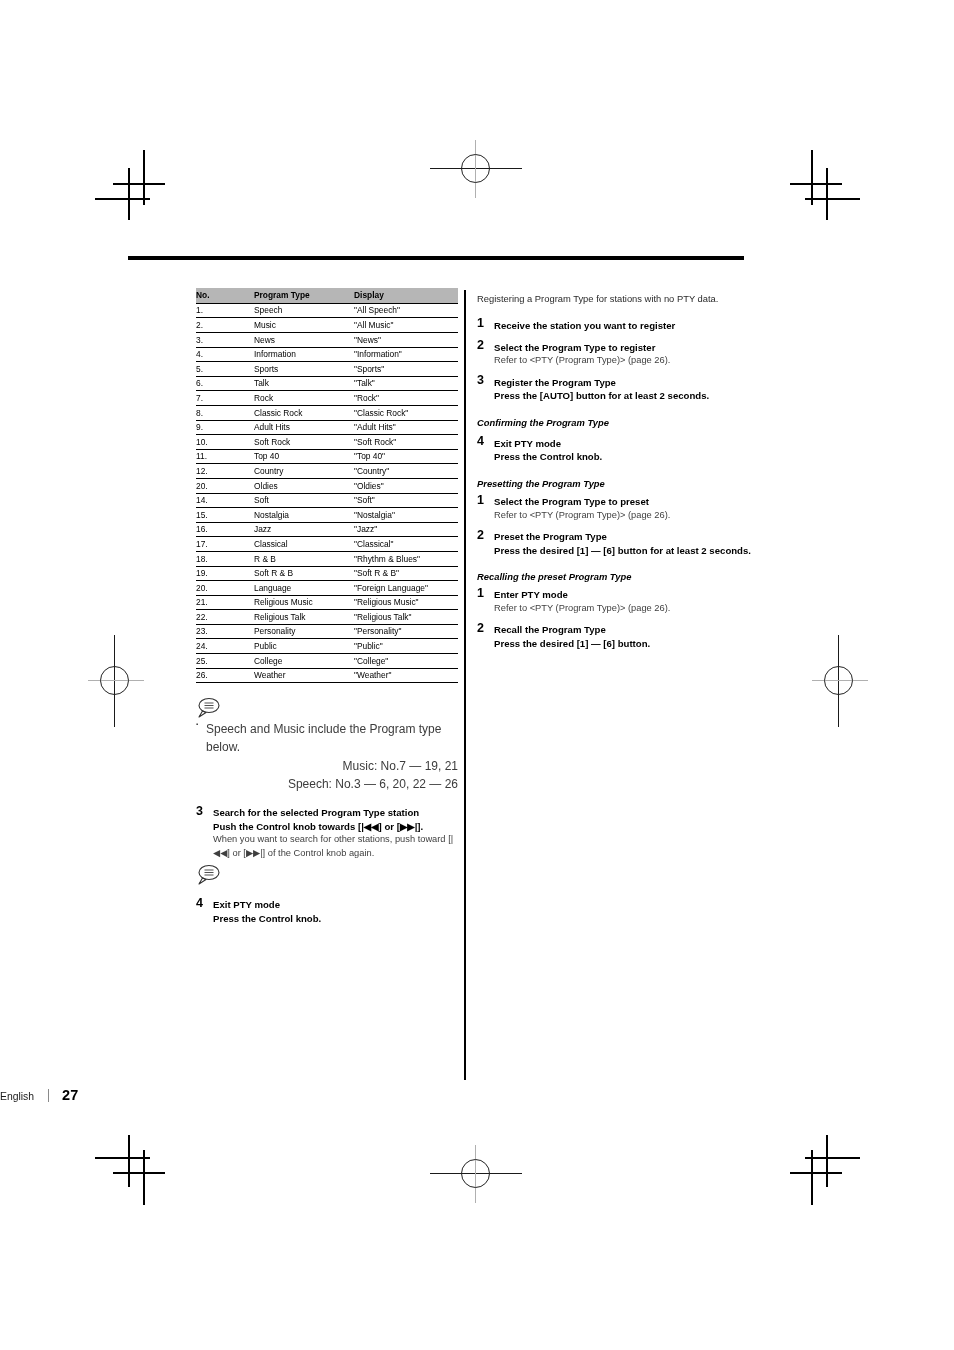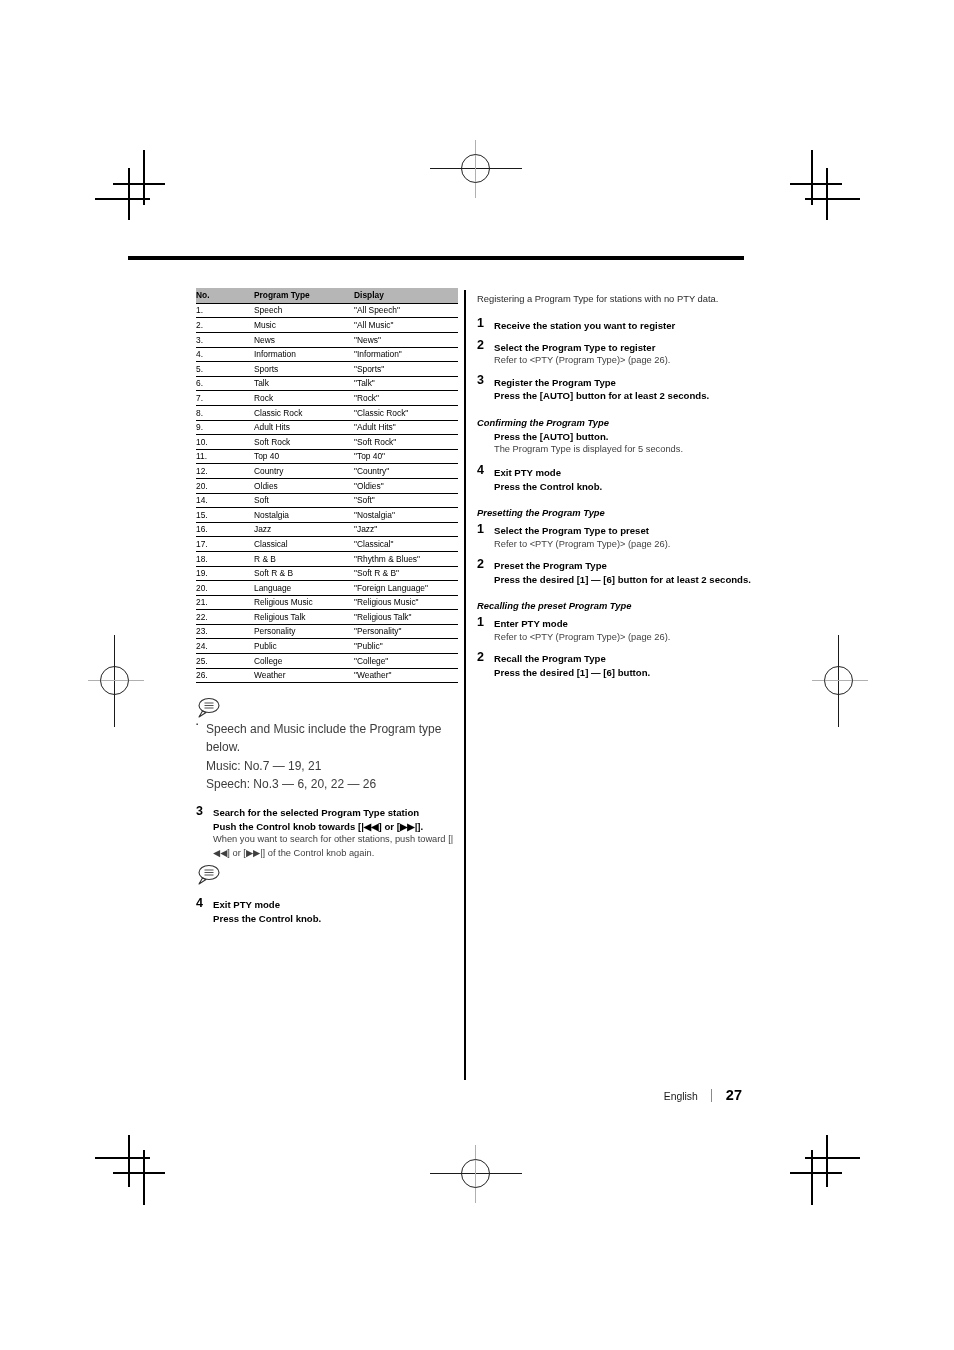--- a/index.html
+++ b/index.html
@@ -111,21 +111,21 @@
     color: #3c3c3c;
     margin-bottom: 0px;
   }
   .note li::before {
     content: "\25AA";
     position: absolute;
     left: 0; top: -0.5px;
     font-size: 6px;
     color: #3c3c3c;
   }
-  .note li .sub { display: block; }
+  .note li .sub { display: block; text-align: right; }
 
   
   .step {
     position: relative;
     padding-left: 17px;
     margin-top: 13px;
   }
   .step .num {
     position: absolute;
     left: 0; top: -1.5px;
@@ -183,21 +183,20 @@
     letter-spacing: -0.15px;
   }
   .sect-gap { margin-top: 30px; }
 
   
   .footer {
     position: absolute;
     left: 0;
     top: 1086px;
     width: 954px;
-    text-align: right;
     padding-right: 212px;
     box-sizing: border-box;
   }
   .footer .lang {
     font-size: 10.4px;
     color: #1a1a1a;
   }
   .footer .bar {
     display: inline-block;
     width: 1.1px;
@@ -470,24 +469,20 @@
       <span class="sub-plain">Refer to &lt;PTY (Program Type)&gt; (page 26).</span>
     </div>
 
     <div class="step" style="margin-top:8px;">
       <span class="num">3</span>
       <span class="ttl">Register the Program Type</span>
       <span class="sub-bold">Press the [AUTO] button for at least 2 seconds.</span>
     </div>
 
     <div class="subhead">Confirming the Program Type</div>
-    <div class="indent">
-      <div class="sub-bold" style="font-weight:bold;font-size:9.6px;line-height:1.42;">Press the [AUTO] button.</div>
-      <div class="sub-plain" style="font-size:9.3px;line-height:1.45;color:#3f3f3f;">The Program Type is displayed for 5 seconds.</div>
-    </div>
 
     <div class="step" style="margin-top:9px;">
       <span class="num">4</span>
       <span class="ttl">Exit PTY mode</span>
       <span class="sub-bold">Press the Control knob.</span>
     </div>
 
 
     <div class="subhead">Presetting the Program Type</div>
 

